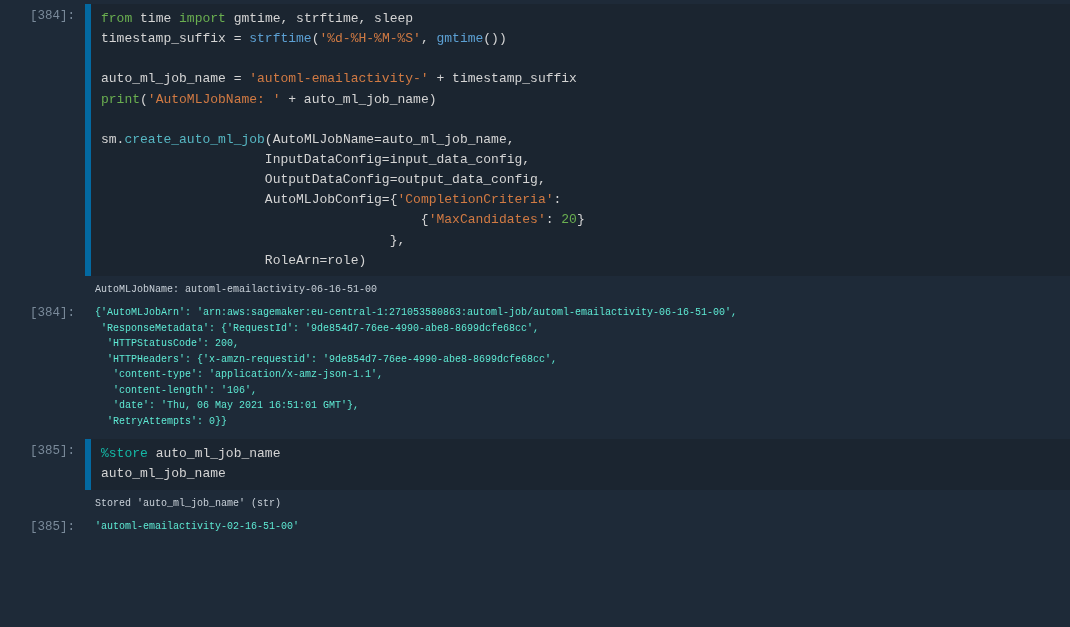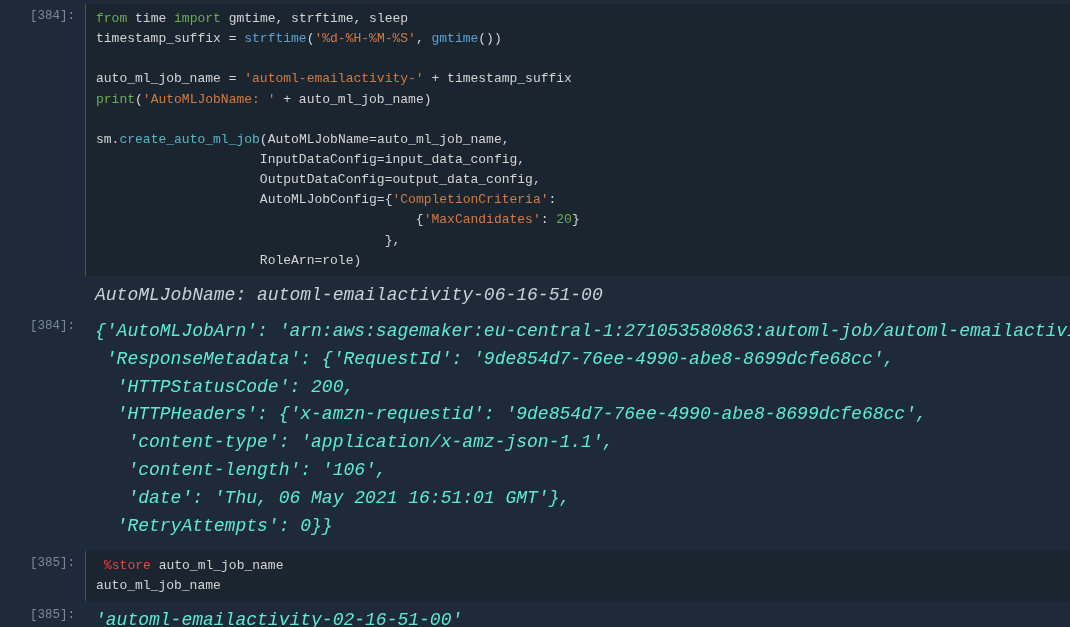--- a/index.html
+++ b/index.html
@@ -32,42 +32,41 @@
   .code-area {
     flex: 1;
     padding: 5px 10px;
     line-height: 1.55;
     white-space: pre;
     font-size: 13px;
   }
   .code-input {
     background: #1b2530;
     border: none;
-    border-left: 1px solid #0369a1;
+    border-left: 6px solid #0369a1;
     margin-bottom: 2px;
   }
   .output-area {
     flex: 1;
     padding: 4px 10px;
     line-height: 1.55;
     white-space: pre;
-    font-size: 18px;
+    font-size: 10px;
     color: #c8d0d8;
-    font-style: italic;
   }
   .kw-green { color: #6aaf50; }
   .fn-blue { color: #5ca0d3; }
   .str { color: #d17a43; }
   .num { color: #6aaf50; }
   .ident { color: #d4d4d4; }
   .eq { color: #d4d4d4; }
   .paren { color: #d4d4d4; }
   .dict-key { color: #d17a43; }
   .prop { color: #56b6c2; }
-  .magic { color: #ef4444; margin-left: 8px; }
+  .magic { color: #14b8a6; }
   .stream-out { color: #c8d0d8; }
   .out-repr { color: #5eead4; }
 </style>
 </head>
 <body>
 
 <div class="notebook">
 
   <div class="cell-row">
     <div class="prompt">[384]:</div>
@@ -102,19 +101,23 @@
    'date': 'Thu, 06 May 2021 16:51:01 GMT'},
   'RetryAttempts': 0}}</div>
   </div>
 
   <div class="cell-row" style="margin-top:6px;">
     <div class="prompt">[385]:</div>
     <div class="code-area code-input"><span class="magic">%store</span><span> </span><span class="ident">auto_ml_job_name</span>
 <span class="ident">auto_ml_job_name</span></div>
   </div>
 
+  <div class="cell-row">
+    <div class="prompt"></div>
+    <div class="output-area stream-out">Stored 'auto_ml_job_name' (str)</div>
+  </div>
 
   <div class="cell-row">
     <div class="prompt out">[385]:</div>
     <div class="output-area out-repr">'automl-emailactivity-02-16-51-00'</div>
   </div>
 
 </div>
 
 </body></html>

